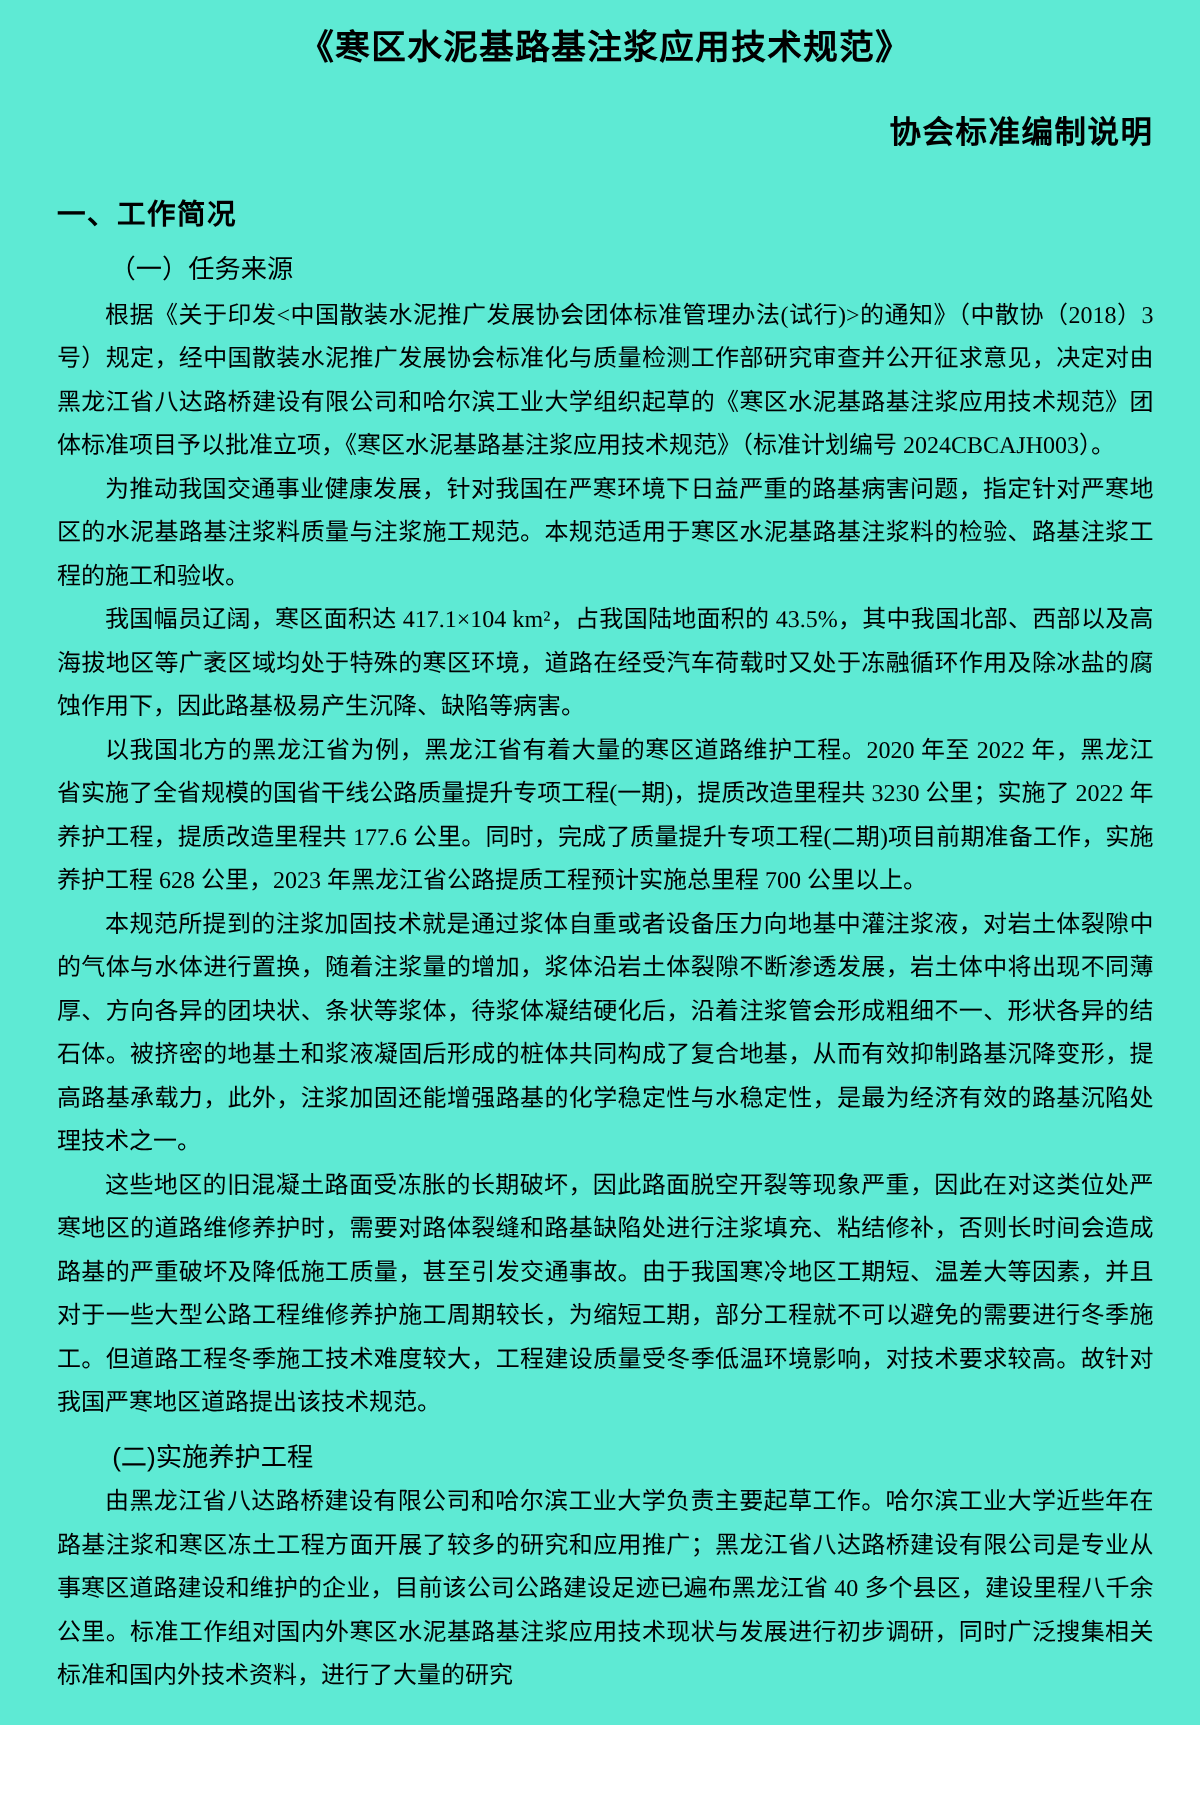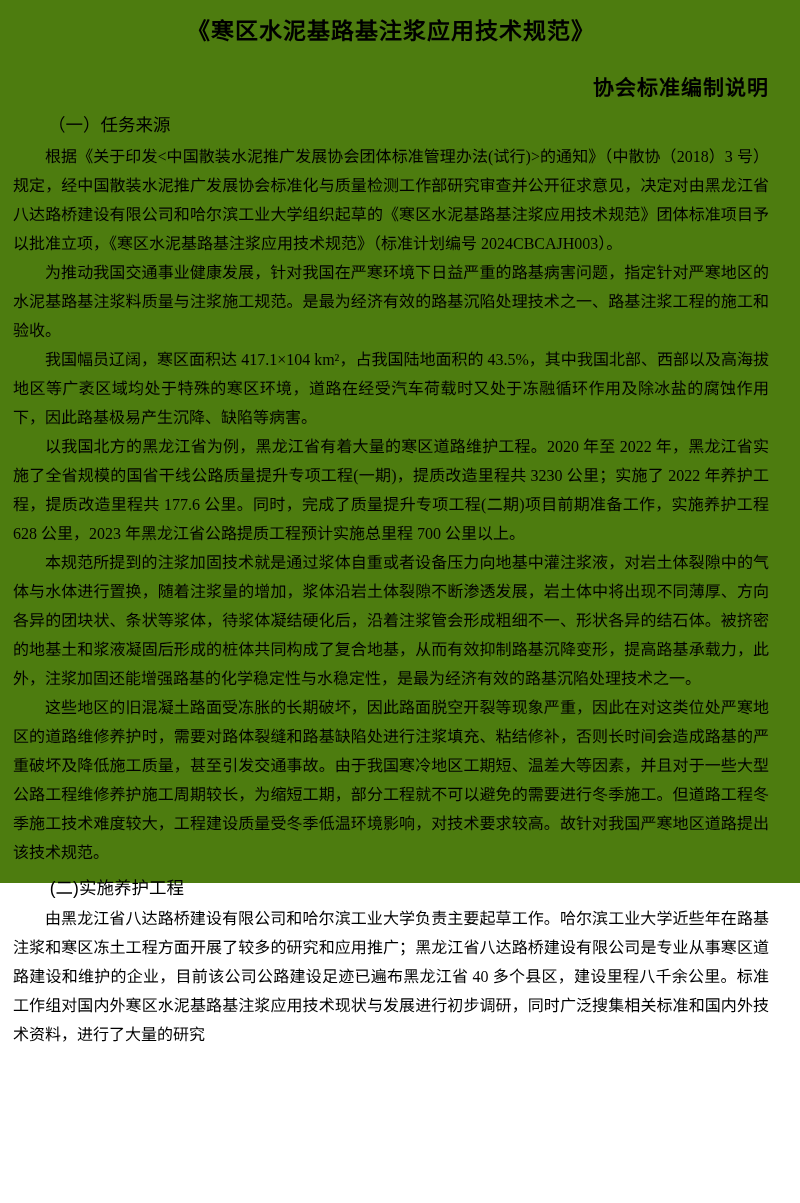--- a/index.html
+++ b/index.html
@@ -9,23 +9,23 @@
     color: #000000;
   }
   body {
     width: 800px;
     height: 1203px;
     overflow: hidden;
   }
   .doc-page {
     box-sizing: border-box;
     width: 800px;
-    height: 883px;
-    padding: 8px 31px 0 13px;
-    background: #4d7c0f;
+    height: 1150px;
+    padding: 8px 31px 0 38px;
+    background: #5eead4;
     font-family: "Liberation Serif", "DejaVu Serif", serif;
   }
   .doc-title {
     font-family: "Liberation Sans", "DejaVu Sans", sans-serif;
     font-size: 23px;
     font-weight: 700;
     text-align: center;
     margin: 4px 0 0 0;
     letter-spacing: 1px;
   }
@@ -65,26 +65,27 @@
 </style>
 </head>
 <body>
 
 <div class="doc-page">
 
   <h1 class="doc-title">《寒区水泥基路基注浆应用技术规范》</h1>
 
   <h2 class="doc-subtitle">协会标准编制说明</h2>
 
+  <h3 class="sec-heading">一、工作简况</h3>
 
   <h4 class="sub-heading">（一）任务来源</h4>
 
   <p class="body-par">根据《关于印发&lt;中国散装水泥推广发展协会团体标准管理办法(试行)&gt;的通知》（中散协（2018）3 号）规定，经中国散装水泥推广发展协会标准化与质量检测工作部研究审查并公开征求意见，决定对由黑龙江省八达路桥建设有限公司和哈尔滨工业大学组织起草的《寒区水泥基路基注浆应用技术规范》团体标准项目予以批准立项，《寒区水泥基路基注浆应用技术规范》（标准计划编号 2024CBCAJH003）。</p>
 
-  <p class="body-par">为推动我国交通事业健康发展，针对我国在严寒环境下日益严重的路基病害问题，指定针对严寒地区的水泥基路基注浆料质量与注浆施工规范。是最为经济有效的路基沉陷处理技术之一、路基注浆工程的施工和验收。</p>
+  <p class="body-par">为推动我国交通事业健康发展，针对我国在严寒环境下日益严重的路基病害问题，指定针对严寒地区的水泥基路基注浆料质量与注浆施工规范。本规范适用于寒区水泥基路基注浆料的检验、路基注浆工程的施工和验收。</p>
 
   <p class="body-par">我国幅员辽阔，寒区面积达 417.1×104 km²，占我国陆地面积的 43.5%，其中我国北部、西部以及高海拔地区等广袤区域均处于特殊的寒区环境，道路在经受汽车荷载时又处于冻融循环作用及除冰盐的腐蚀作用下，因此路基极易产生沉降、缺陷等病害。</p>
 
   <p class="body-par">以我国北方的黑龙江省为例，黑龙江省有着大量的寒区道路维护工程。2020 年至 2022 年，黑龙江省实施了全省规模的国省干线公路质量提升专项工程(一期)，提质改造里程共 3230 公里；实施了 2022 年养护工程，提质改造里程共 177.6 公里。同时，完成了质量提升专项工程(二期)项目前期准备工作，实施养护工程 628 公里，2023 年黑龙江省公路提质工程预计实施总里程 700 公里以上。</p>
 
   <p class="body-par">本规范所提到的注浆加固技术就是通过浆体自重或者设备压力向地基中灌注浆液，对岩土体裂隙中的气体与水体进行置换，随着注浆量的增加，浆体沿岩土体裂隙不断渗透发展，岩土体中将出现不同薄厚、方向各异的团块状、条状等浆体，待浆体凝结硬化后，沿着注浆管会形成粗细不一、形状各异的结石体。被挤密的地基土和浆液凝固后形成的桩体共同构成了复合地基，从而有效抑制路基沉降变形，提高路基承载力，此外，注浆加固还能增强路基的化学稳定性与水稳定性，是最为经济有效的路基沉陷处理技术之一。</p>
 
   <p class="body-par">这些地区的旧混凝土路面受冻胀的长期破坏，因此路面脱空开裂等现象严重，因此在对这类位处严寒地区的道路维修养护时，需要对路体裂缝和路基缺陷处进行注浆填充、粘结修补，否则长时间会造成路基的严重破坏及降低施工质量，甚至引发交通事故。由于我国寒冷地区工期短、温差大等因素，并且对于一些大型公路工程维修养护施工周期较长，为缩短工期，部分工程就不可以避免的需要进行冬季施工。但道路工程冬季施工技术难度较大，工程建设质量受冬季低温环境影响，对技术要求较高。故针对我国严寒地区道路提出该技术规范。</p>
 
 

